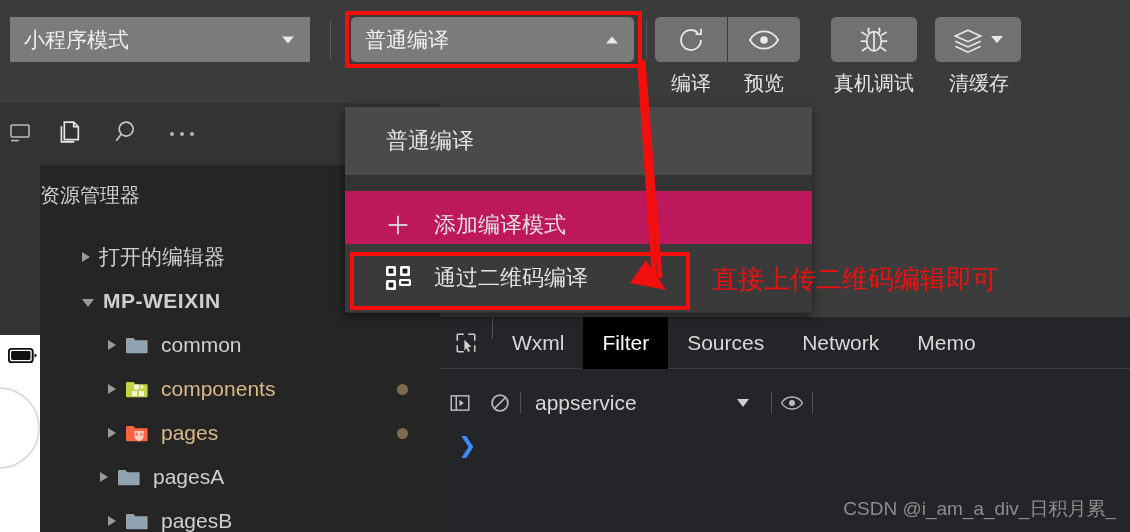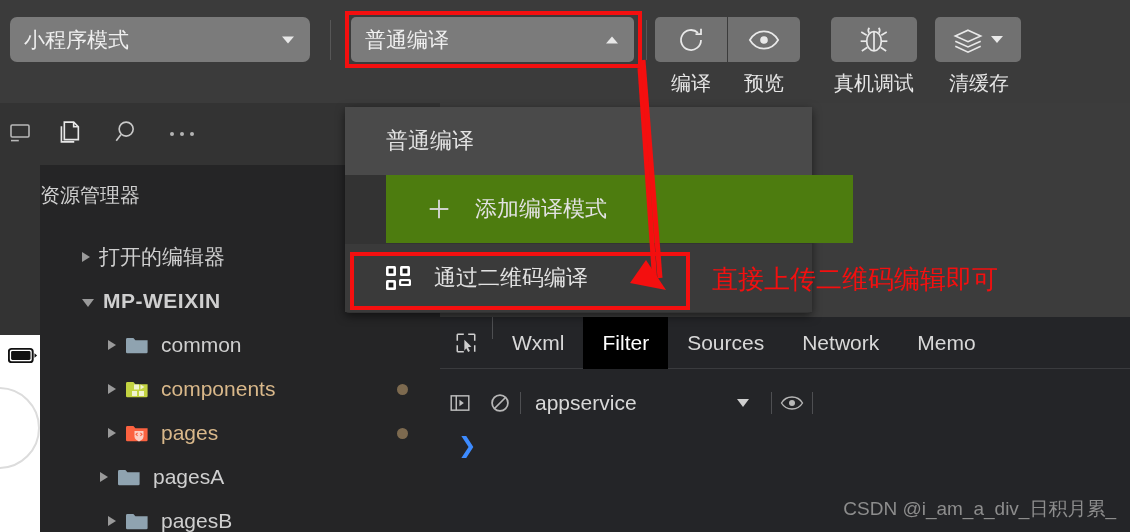--- a/index.html
+++ b/index.html
@@ -11,21 +11,21 @@
   }
   #root { position: relative; width: 1130px; height: 532px; background: #3c3c3c; }
 
   
   .toolbar {
     position: absolute; left: 0; top: 0; width: 1130px; height: 103px;
     background: #3b3b3b;
   }
   .mode-select {
     position: absolute; left: 10px; top: 17px; width: 300px; height: 45px;
-    background: #7b7b7b; border-radius: 7px;
+    background: #7b7b7b; border-radius: 0;
     display: flex; align-items: center; padding: 0 14px;
   }
   .mode-select .label { color: #efefef; font-size: 21px; }
   .caret-down {
     position: absolute; right: 16px; top: 50%; transform: translateY(-50%);
     width: 0; height: 0; border-left: 6px solid transparent;
     border-right: 6px solid transparent; border-top: 7px solid #e8e8e8;
   }
   .caret-up {
     position: absolute; right: 16px; top: 50%; transform: translateY(-50%);
@@ -124,21 +124,21 @@
     background: #333333; border-radius: 4px;
     box-shadow: 0 3px 10px rgba(0,0,0,0.55);
     z-index: 30;
   }
   .dd-item {
     position: absolute; left: 0; width: 467px; height: 68px;
     display: flex; align-items: center;
   }
   .dd-item .txt { color: #e2e2e2; font-size: 22px; }
   .dd-current { top: 0; background: #4a4a4a; padding-left: 41px; }
-  .dd-add { top: 68px; background: #4d7c0f; margin-left: 41px; }
+  .dd-add { top: 84px; background: #be185d; }
   .dd-qr { top: 137px; background: #3a3a3a; }
   .dd-ico {
     width: 40px; margin-left: 33px; margin-right: 16px; flex: none;
     display: flex; align-items: center; justify-content: center;
   }
 
   
   .devtools {
     position: absolute; left: 440px; top: 317px; width: 690px; height: 215px;
     background: #242528;

